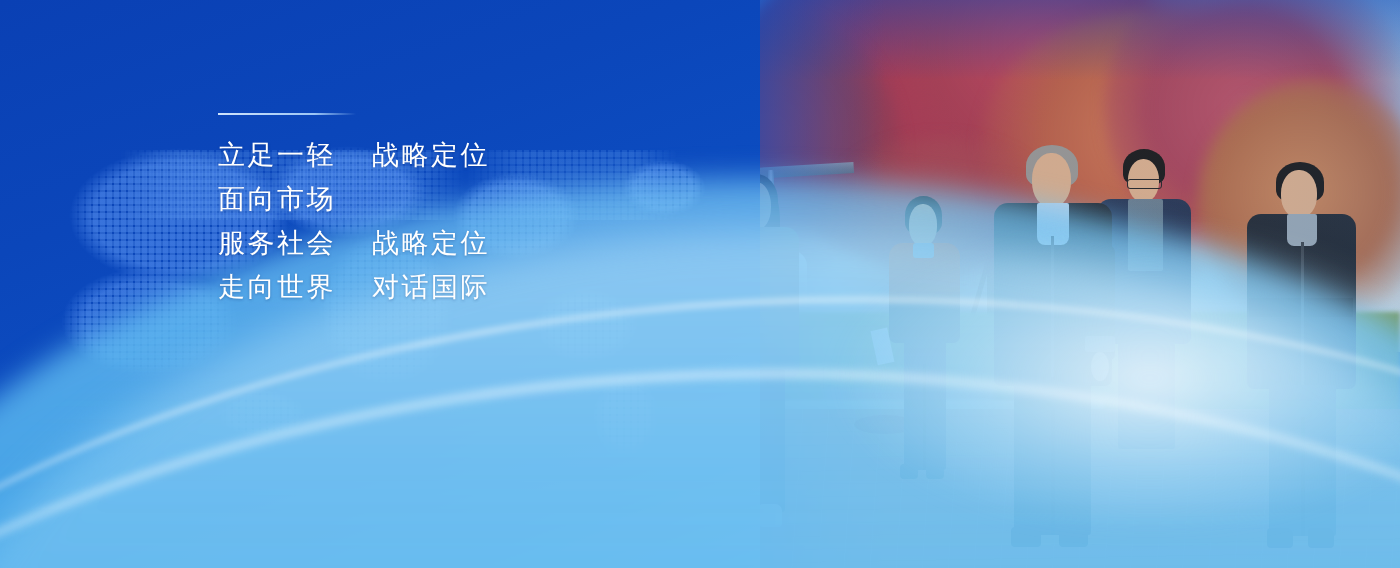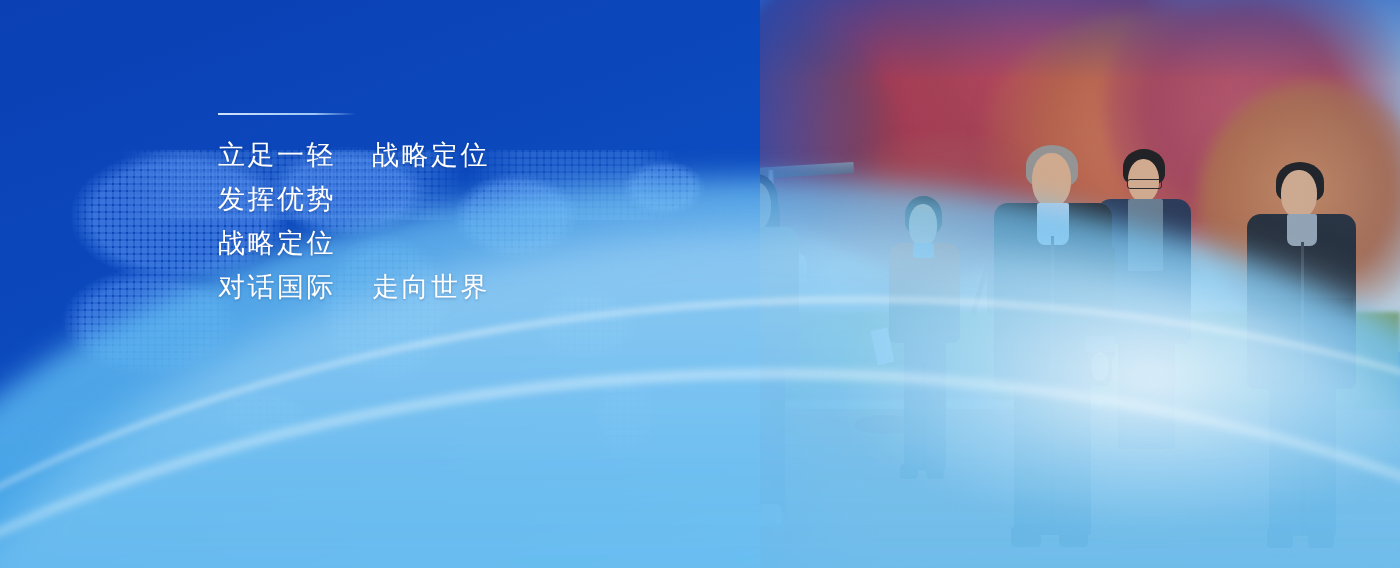--- a/index.html
+++ b/index.html
@@ -545,24 +545,25 @@
 
 
     <div class="divider"></div>
 
     <div class="slogans">
       <div class="slogan-row">
         <span class="slogan-col">立足一轻</span>
         <span class="slogan-col">战略定位</span>
       </div>
       <div class="slogan-row">
-        <span class="slogan-col">发挥优势</span>
+        <span class="slogan-col">面向市场</span>
       </div>
       <div class="slogan-row">
+        <span class="slogan-col">服务社会</span>
         <span class="slogan-col">战略定位</span>
       </div>
       <div class="slogan-row">
+        <span class="slogan-col">走向世界</span>
         <span class="slogan-col">对话国际</span>
-        <span class="slogan-col">走向世界</span>
       </div>
     </div>
   </div>
 </div>
 
 </body></html>

